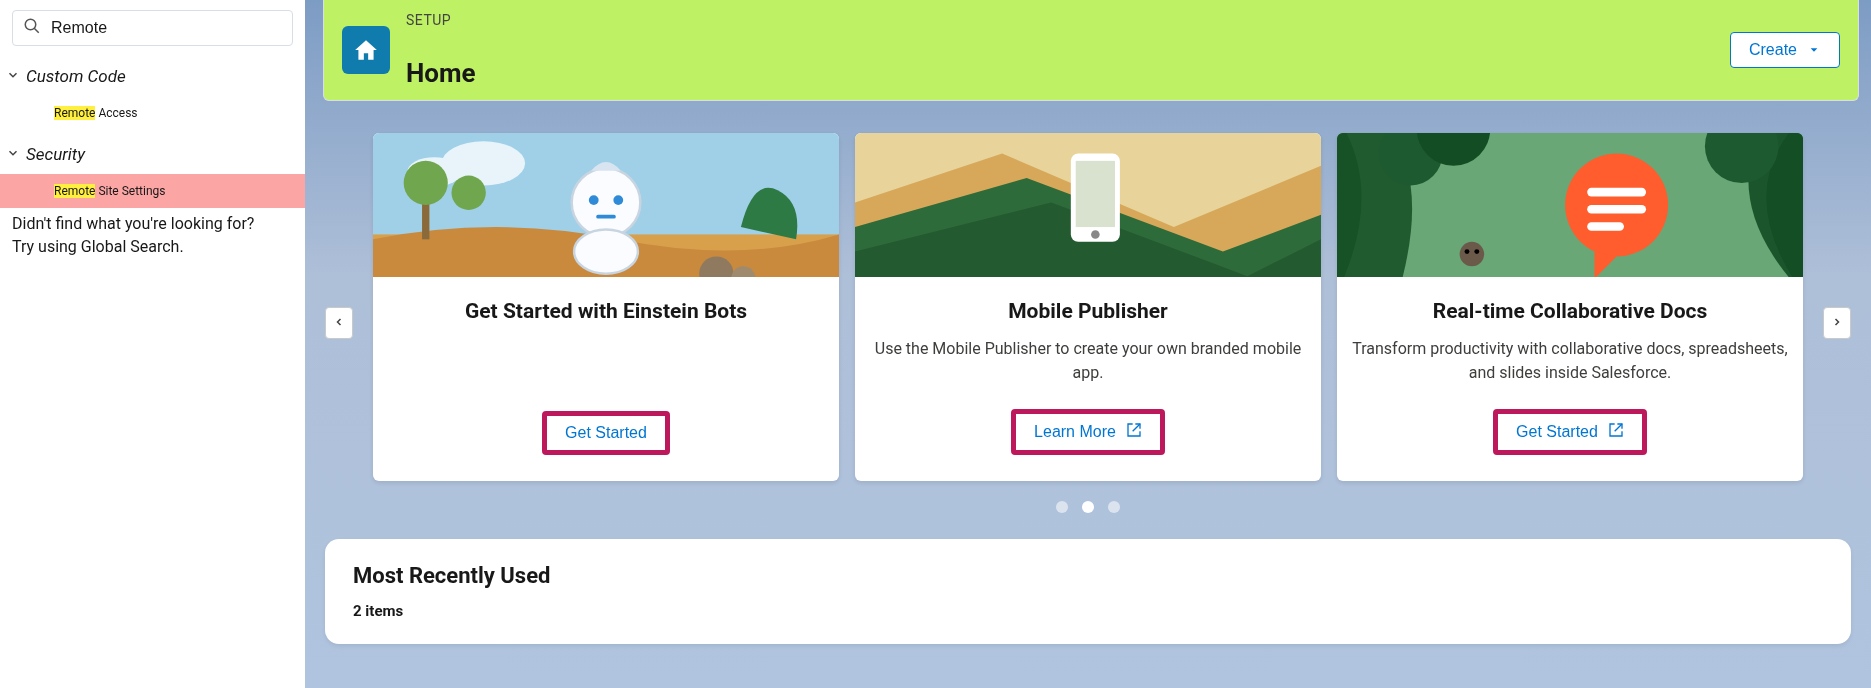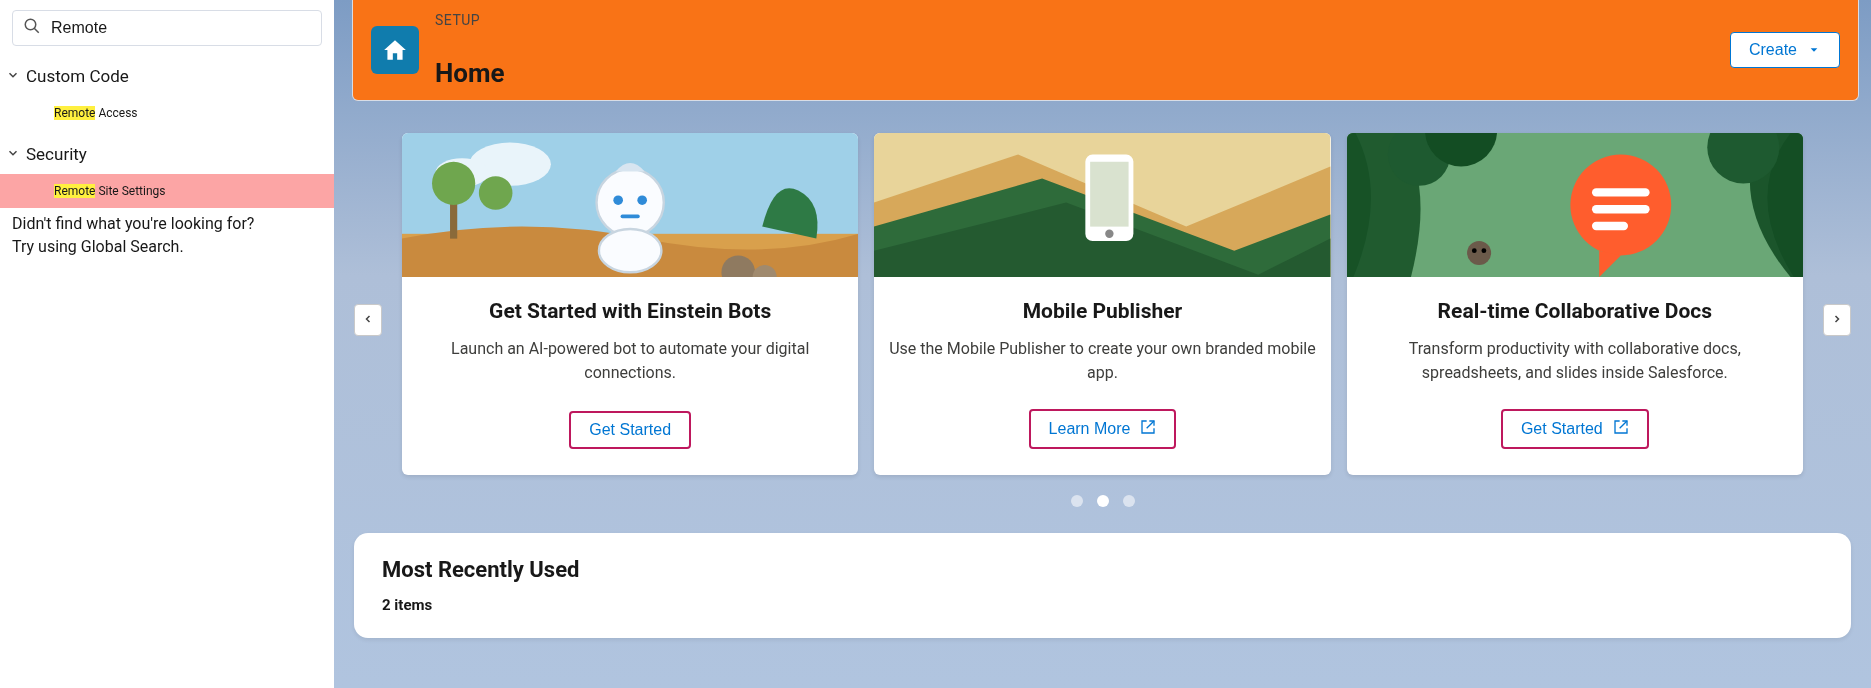--- a/index.html
+++ b/index.html
@@ -6,21 +6,21 @@
   body {
     font-family: -apple-system, BlinkMacSystemFont, "Segoe UI", Roboto, Helvetica, Arial, sans-serif;
     background: #fff;
     width: 1871px;
     height: 688px;
     overflow: hidden;
     display: flex;
   }
   
   .sidebar {
-    width: 334px;
+    width: 305px;
     flex-shrink: 0;
     background: #fff;
     padding: 10px 0;
   }
   .search-wrap {
     margin: 0 12px 10px 12px;
   }
   .search-box {
     display: flex;
     align-items: center;
@@ -38,20 +38,21 @@
     color: #181818;
   }
   .tree-section { margin-top: 4px; }
   .tree-header {
     display: flex;
     align-items: center;
     padding: 10px 6px;
     font-size: 17px;
     color: #181818;
     cursor: pointer;
+    font-style: italic;
   }
   .tree-header svg { margin-right: 6px; flex-shrink: 0; }
   .tree-item {
     padding: 10px 10px 10px 54px;
     font-size: 12px;
     color: #181818;
     cursor: pointer;
   }
   .tree-item.selected { background: #fca5a5; }
   mark.hl {
@@ -79,21 +80,21 @@
     background:
       radial-gradient(circle at 20% 30%, rgba(255,255,255,0.1) 0 40px, transparent 41px),
       radial-gradient(circle at 70% 50%, rgba(255,255,255,0.08) 0 60px, transparent 61px),
       linear-gradient(to bottom, #7d9cc4 0%, #aebfd8 40%, #b0c4df 100%);
   }
 
   
   .page-header {
     position: relative;
     margin: 0 12px 0 18px;
-    background: #f97316;
+    background: #bef264;
     border: 1px solid #d8dde6;
     border-radius: 0 0 6px 6px;
     display: flex;
     align-items: center;
     padding: 12px 18px;
     border-top: none;
   }
   .ph-icon {
     width: 48px; height: 48px;
     background: #107cad;
@@ -172,21 +173,21 @@
     margin-bottom: 14px;
   }
   .card-desc {
     font-size: 16px;
     color: #3e3e3c;
     line-height: 1.5;
     margin-bottom: 24px;
     flex: 1;
   }
   .card-btn {
-    border: 2px solid #be185d;
+    border: 5px solid #be185d;
     background: #fff;
     color: #0076d3;
     border-radius: 4px;
     padding: 8px 18px;
     font-size: 16px;
     display: inline-flex;
     align-items: center;
     gap: 10px;
     cursor: pointer;
   }
@@ -331,21 +332,20 @@
             <path d="M178 44 Q190 30 202 44" fill="#d8e5f0"></path>
             <ellipse cx="190" cy="110" rx="26" ry="18" fill="#fafcff" stroke="#c8d5e0" stroke-width="2"></ellipse>
 
             <path d="M300 90 q10 -40 30 -30 q20 10 15 40 z" fill="#2e7a45"></path>
             <circle cx="280" cy="128" r="14" fill="#8f7a60"></circle>
             <circle cx="302" cy="132" r="10" fill="#a08a6e"></circle>
           </svg>
         </div>
         <div class="card-body">
           <div class="card-title">Get Started with Einstein Bots</div>
-          <div class="card-desc">Launch an AI-powered bot to automate your digital connections.</div>
           <button class="card-btn">
             <span>Get Started</span>
           </button>
         </div>
       </div>
 
       <div class="card">
         <div class="card-illus">
           <svg class="illus-svg" viewBox="0 0 380 144" preserveAspectRatio="xMidYMid slice">
             <rect width="380" height="144" fill="#e8d49a"></rect>

